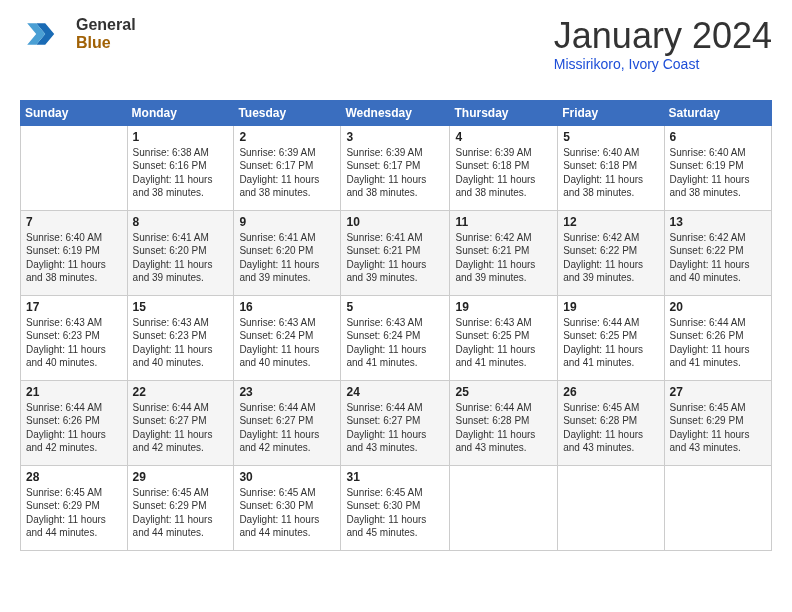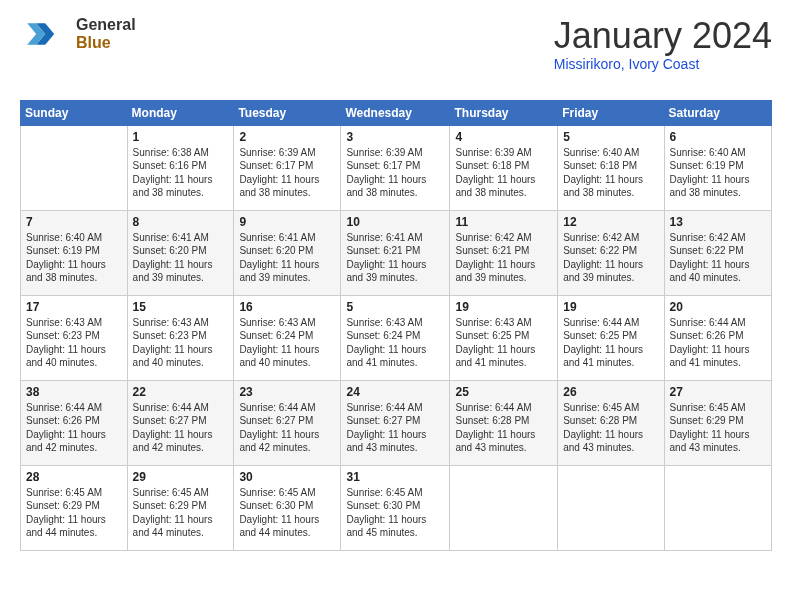--- a/index.html
+++ b/index.html
@@ -262,21 +262,21 @@
           <td>
             <div class="day-number">20</div>
             <div class="day-info" style="white-space: pre-line;">Sunrise: 6:44 AM
 Sunset: 6:26 PM
 Daylight: 11 hours
 and 41 minutes.</div>
           </td>
         </tr>
         <tr>
           <td>
-            <div class="day-number">38</div>
+            <div class="day-number">21</div>
             <div class="day-info" style="white-space: pre-line;">Sunrise: 6:44 AM
 Sunset: 6:26 PM
 Daylight: 11 hours
 and 42 minutes.</div>
           </td>
           <td>
             <div class="day-number">22</div>
             <div class="day-info" style="white-space: pre-line;">Sunrise: 6:44 AM
 Sunset: 6:27 PM
 Daylight: 11 hours

